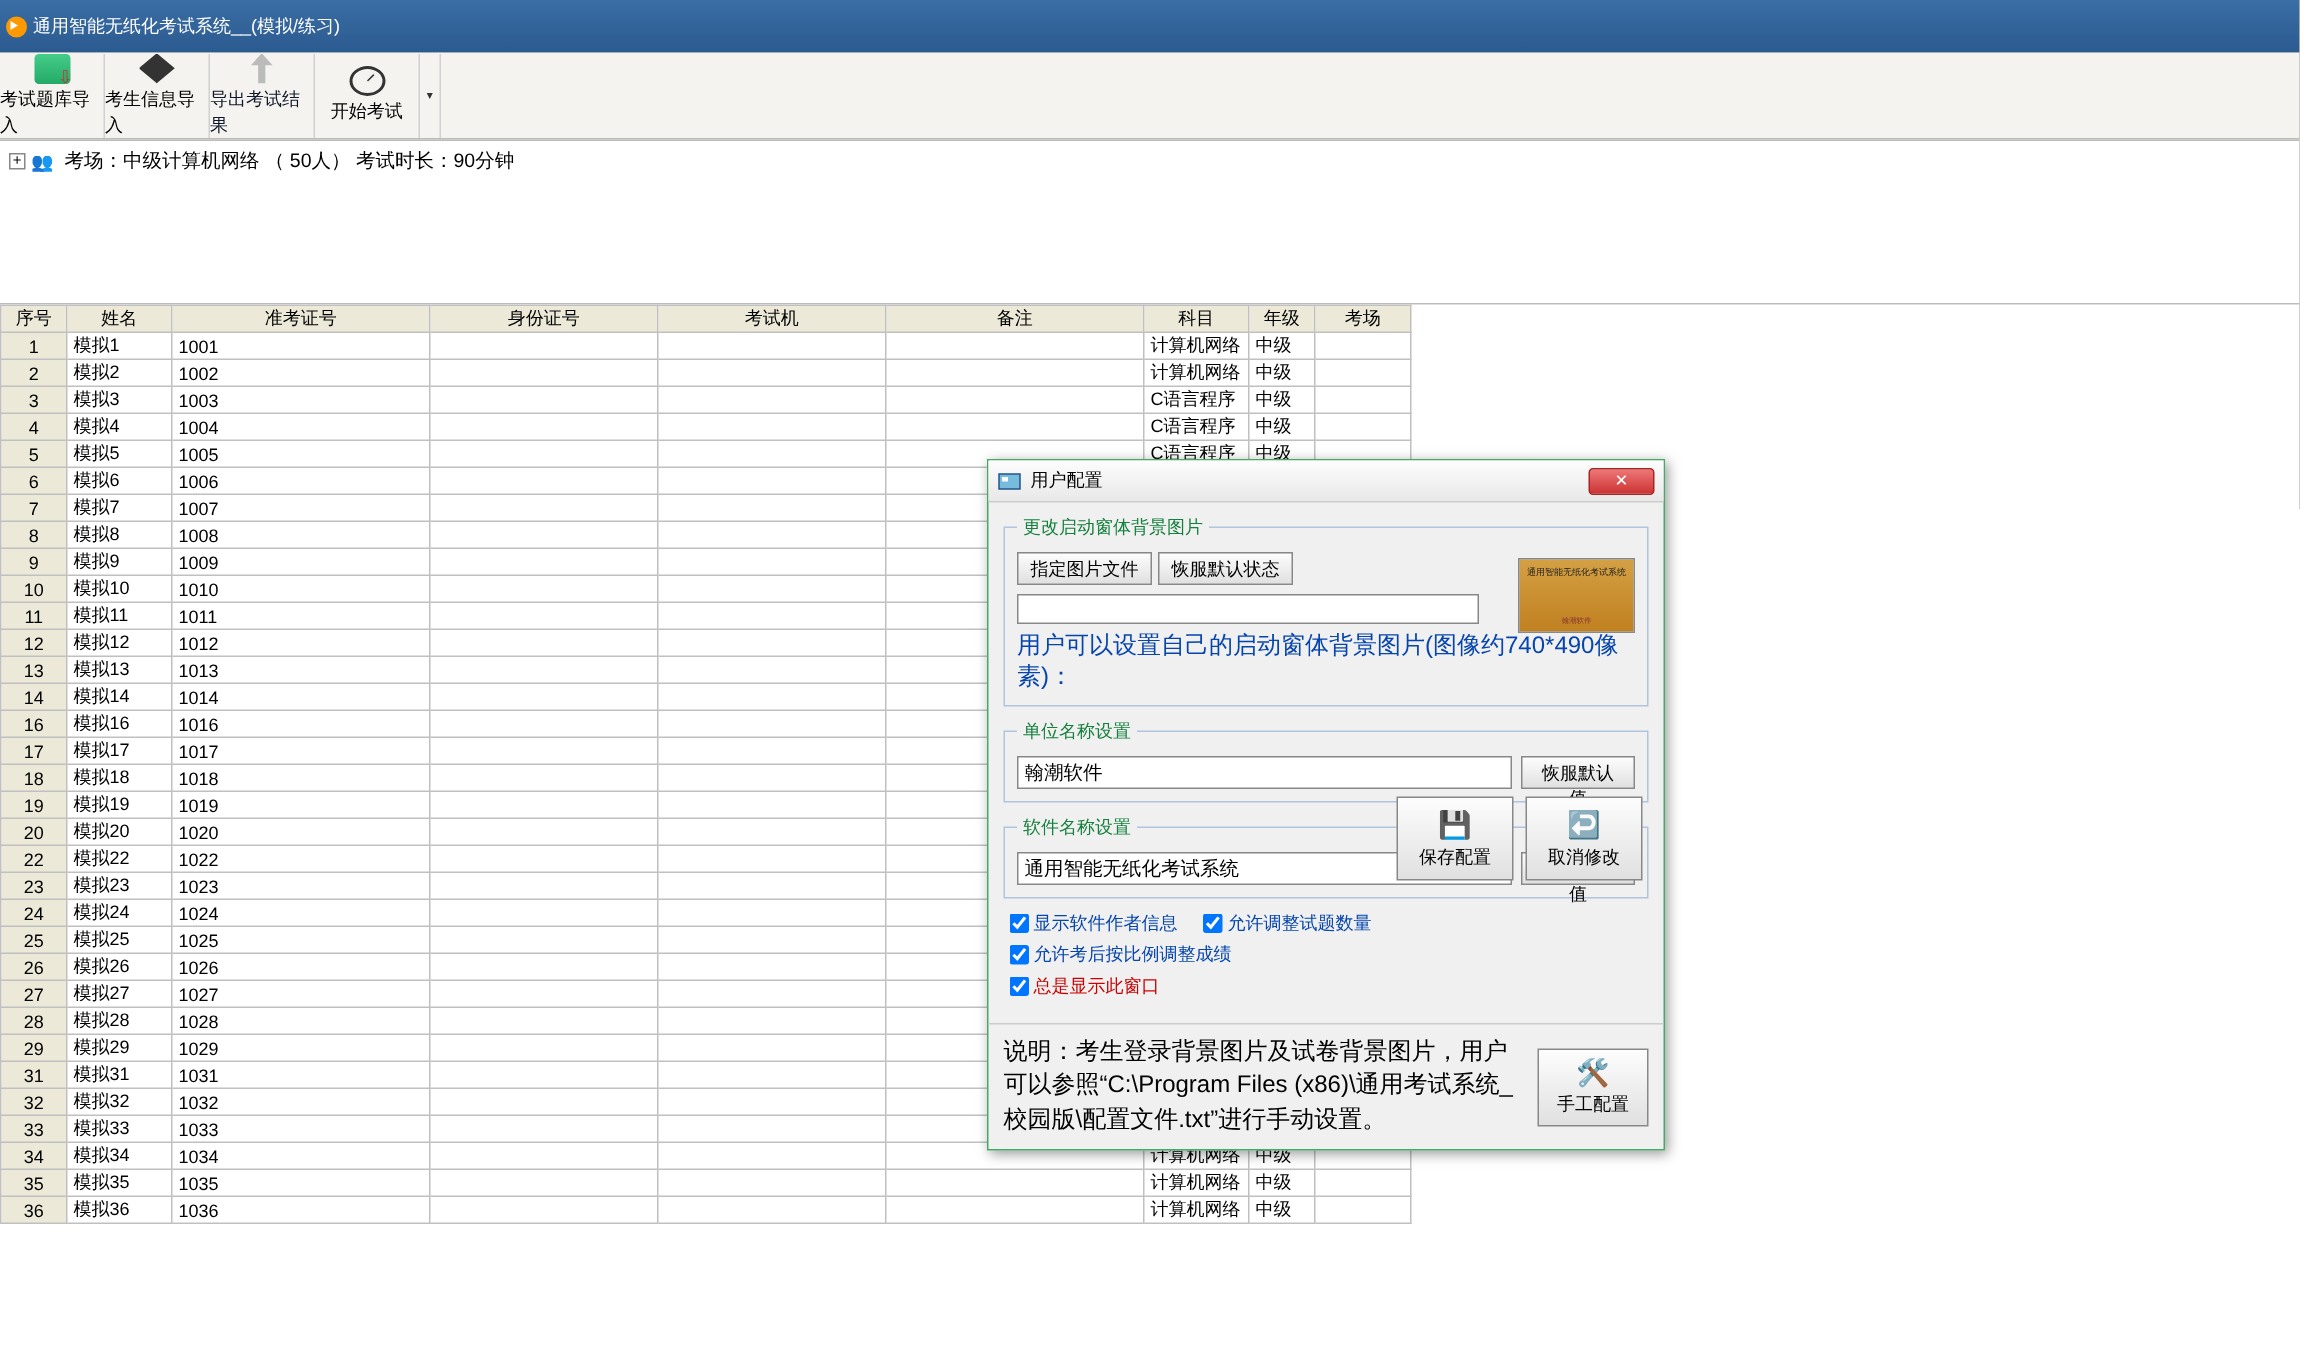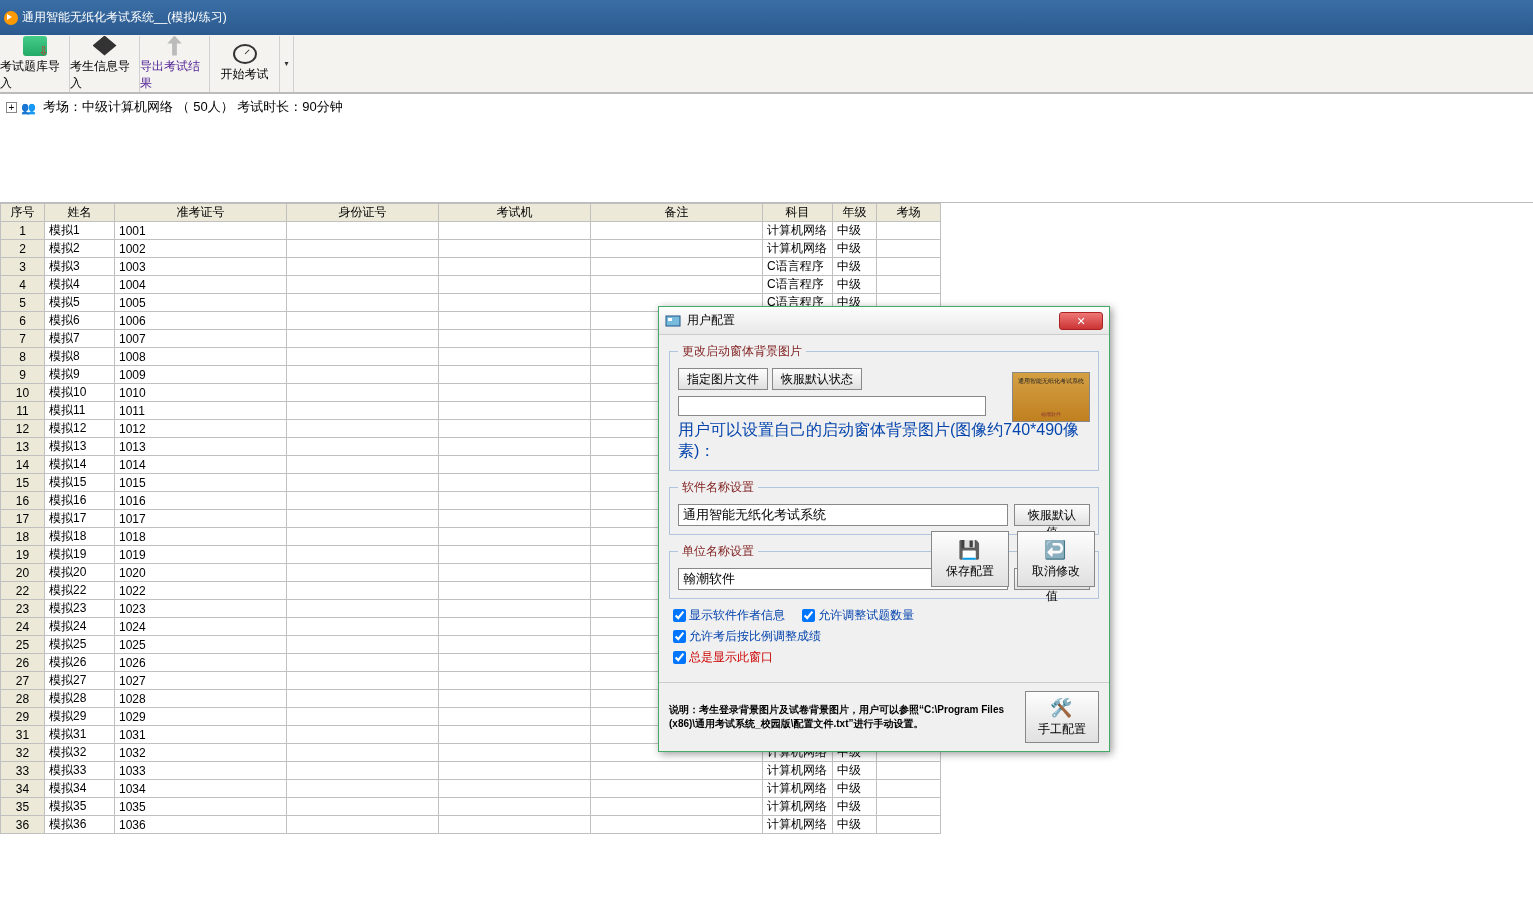--- a/index.html
+++ b/index.html
@@ -7,21 +7,21 @@
 
 
 .titlebar { height: 35px; background: linear-gradient(#3a6ea5, #2b5a8f); color: #fff; display: flex; align-items: center; padding: 0 4px; }
 .titlebar .ticon { width: 14px; height: 14px; background: #f90; border-radius: 50%; margin-right: 4px; position: relative; }
 .titlebar .ticon::before { content: ""; position: absolute; left: 3px; top: 3px; width: 0; height: 0; border-left: 5px solid #fff; border-top: 3px solid transparent; border-bottom: 3px solid transparent; }
 .titlebar span { font-size: 12px; }
 
 
 .toolbar { height: 58px; background: #f5f3ef; border-bottom: 1px solid #bbb; display: flex; align-items: center; }
 .tbtn { width: 70px; height: 56px; display: flex; flex-direction: column; align-items: center; justify-content: center; border-right: 1px solid #d0d0d0; cursor: pointer; }
-.tbtn.disabled { color: #4c1d95; }
+.tbtn.disabled { color: #0f172a; }
 .tbtn .ticon2 { width: 24px; height: 20px; margin-bottom: 2px; }
 .icon-db { background: linear-gradient(#4c8, #2a6); border-radius: 3px; position: relative; }
 .icon-db::after { content:"⇩"; position:absolute; right:-2px; bottom:-2px; color:#c33; font-size:12px; }
 .icon-user { background: #333; clip-path: polygon(50% 0, 100% 50%, 50% 100%, 0 50%); }
 .icon-export { background: #bbb; clip-path: polygon(50% 0, 80% 40%, 60% 40%, 60% 100%, 40% 100%, 40% 40%, 20% 40%); }
 .icon-clock { border: 2px solid #333; border-radius: 50%; position: relative; }
 .icon-clock::before { content:""; position:absolute; left:50%; top:50%; width:1px; height:6px; background:#333; transform-origin: bottom; transform: translate(-50%,-100%) rotate(45deg); }
 .tbtn .tlabel { font-size: 12px; }
 .tdrop { width: 14px; height: 56px; display:flex; align-items:center; justify-content:center; border-right:1px solid #d0d0d0; cursor:pointer; font-size:8px; color:#333;}
 
@@ -51,40 +51,40 @@
 
 
 .dialog { position: absolute; left: 658px; top: 306px; width: 452px; background: #f0f0f0; border: 1px solid #4a6; box-shadow: 2px 2px 8px rgba(0,0,0,0.4); }
 .dlg-title { height: 28px; background: linear-gradient(#fdfdfd, #e8e8e8); border-bottom: 1px solid #ccc; display: flex; align-items: center; padding: 0 6px; font-size: 12px; }
 .dlg-title .dicon { width: 16px; height: 16px; margin-right: 6px; }
 .dlg-title .dicon svg { width:16px; height:16px; }
 .dlg-title .spacer { flex: 1; }
 .dlg-close { width: 44px; height: 18px; background: linear-gradient(#e77, #c33); border: 1px solid #a22; border-radius: 3px; color: #fff; text-align: center; line-height: 16px; font-size: 11px; cursor: pointer; }
 .dlg-body { padding: 8px 10px; }
 fieldset { border: 1px solid #b0c4de; margin-bottom: 8px; padding: 8px; position: relative; }
-legend { color: #7f1d1d; font-size: 12px; padding: 0 4px; }
+legend { color: #15803d; font-size: 12px; padding: 0 4px; }
 .btn { background: linear-gradient(#fdfdfd, #e0e0e0); border: 1px solid #888; padding: 2px 8px; font-size: 12px; cursor: pointer; height: 22px; }
 .row1 { display: flex; gap: 4px; margin-bottom: 6px; }
 .pathinput { width: 308px; height: 20px; border: 1px solid #888; background: #fff; padding: 0 2px; font-size: 12px; }
 .hint { color: #0645ad; font-size: 16px; }
 .preview { position: absolute; right: 8px; top: 12px; width: 78px; height: 50px; background: linear-gradient(#d4a044, #c08020); border: 1px solid #888; display:flex; flex-direction:column; align-items:center; justify-content:space-between; padding:4px 2px; }
 .preview .pt { font-size: 6px; color: #222; }
 .preview .pb { font-size: 5px; color: #833; }
 .row2 { display: flex; gap: 6px; align-items: center; }
 .txtinput { flex: 1; height: 22px; border: 1px solid #888; background: #fff; padding: 0 4px; font-size: 13px; }
 .checks { margin: 4px 0 8px 4px; }
 .checks label { display: inline-block; margin-right: 14px; font-size: 12px; cursor: pointer; }
 .checks label.blue { color: #0645ad; }
 .checks label.red { color: #c00; }
 .checks input { margin-right: 3px; vertical-align: middle; }
 .bigbtns { position: absolute; right: 14px; top: 224px; display: flex; gap: 8px; }
 .bigbtn { width: 78px; height: 56px; background: linear-gradient(#fdfdfd, #e0e0e0); border: 1px solid #888; display: flex; flex-direction: column; align-items: center; justify-content: center; font-size: 12px; cursor: pointer; gap: 2px; }
 .bigbtn .bi { font-size: 18px; }
 .footer { border-top: 1px solid #ccc; padding: 8px 10px; display: flex; align-items: center; gap: 10px; }
-.footer .desc { flex: 1; font-size: 10px; line-height: 1.4; font-weight: bold; }
+.footer .desc { flex: 1; font-size: 16px; line-height: 1.4; }
 .footer .bigbtn { width: 74px; height: 52px; }
 </style>
 </head>
 <body>
 
 <div class="titlebar">
   <div class="ticon"></div>
   <span>通用智能无纸化考试系统__(模拟/练习)</span>
 </div>
 
@@ -280,31 +280,20 @@
           <td>模拟14</td>
           <td>1014</td>
           <td></td>
           <td></td>
           <td></td>
           <td></td>
           <td></td>
           <td></td>
         </tr>
         <tr>
-          <td class="rownum">15</td>
-          <td>模拟15</td>
-          <td>1015</td>
-          <td></td>
-          <td></td>
-          <td></td>
-          <td></td>
-          <td></td>
-          <td></td>
-        </tr>
-        <tr>
           <td class="rownum">16</td>
           <td>模拟16</td>
           <td>1016</td>
           <td></td>
           <td></td>
           <td></td>
           <td></td>
           <td></td>
           <td></td>
         </tr>
@@ -531,31 +520,31 @@
       </div>
       <input class="pathinput" value="" style="">
       <div class="hint" style="margin-top:4px;">用户可以设置自己的启动窗体背景图片(图像约740*490像素)：</div>
       <div class="preview">
         <div class="pt">通用智能无纸化考试系统</div>
         <div class="pb">翰潮软件</div>
       </div>
     </fieldset>
 
     <fieldset>
+      <legend>单位名称设置</legend>
+      <div class="row2">
+        <input class="txtinput" value="翰潮软件" style="">
+        <button class="btn" style="width:76px">恢服默认值</button>
+      </div>
+    </fieldset>
+
+    <fieldset>
       <legend>软件名称设置</legend>
       <div class="row2">
         <input class="txtinput" value="通用智能无纸化考试系统" style="">
-        <button class="btn" style="width:76px">恢服默认值</button>
-      </div>
-    </fieldset>
-
-    <fieldset>
-      <legend>单位名称设置</legend>
-      <div class="row2">
-        <input class="txtinput" value="翰潮软件" style="">
         <button class="btn" style="width:76px">恢服默认值</button>
       </div>
     </fieldset>
 
     <div class="checks" style="position:relative;">
       <div>
         <label class="blue"><input type="checkbox" checked="" style=""><span>显示软件作者信息</span></label>
         <label class="blue"><input type="checkbox" checked="" style=""><span>允许调整试题数量</span></label>
       </div>
       <div style="margin-top:4px;">

